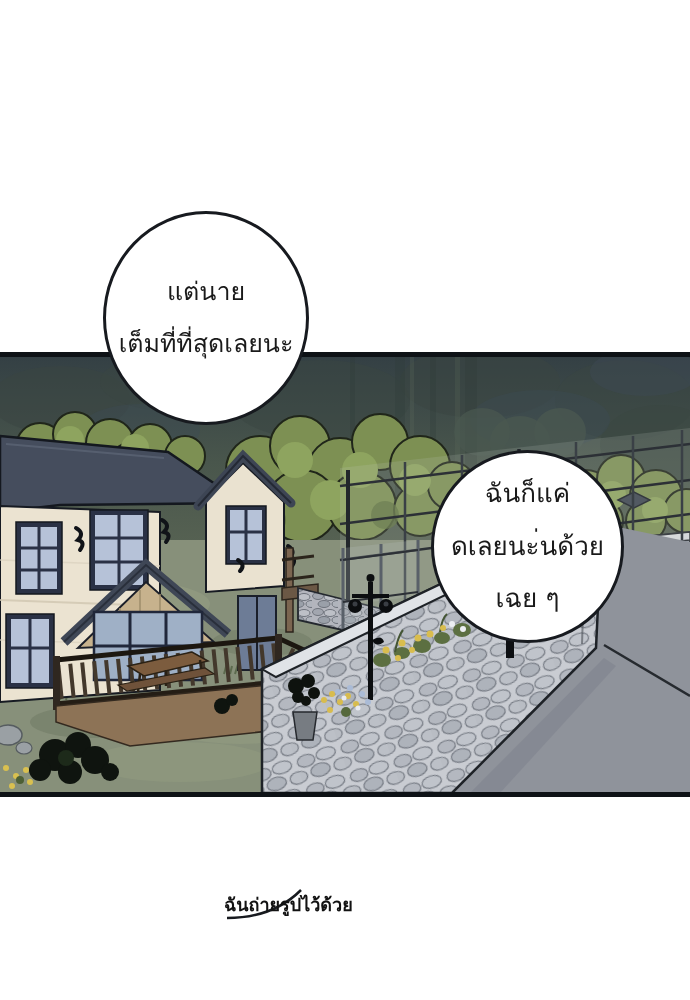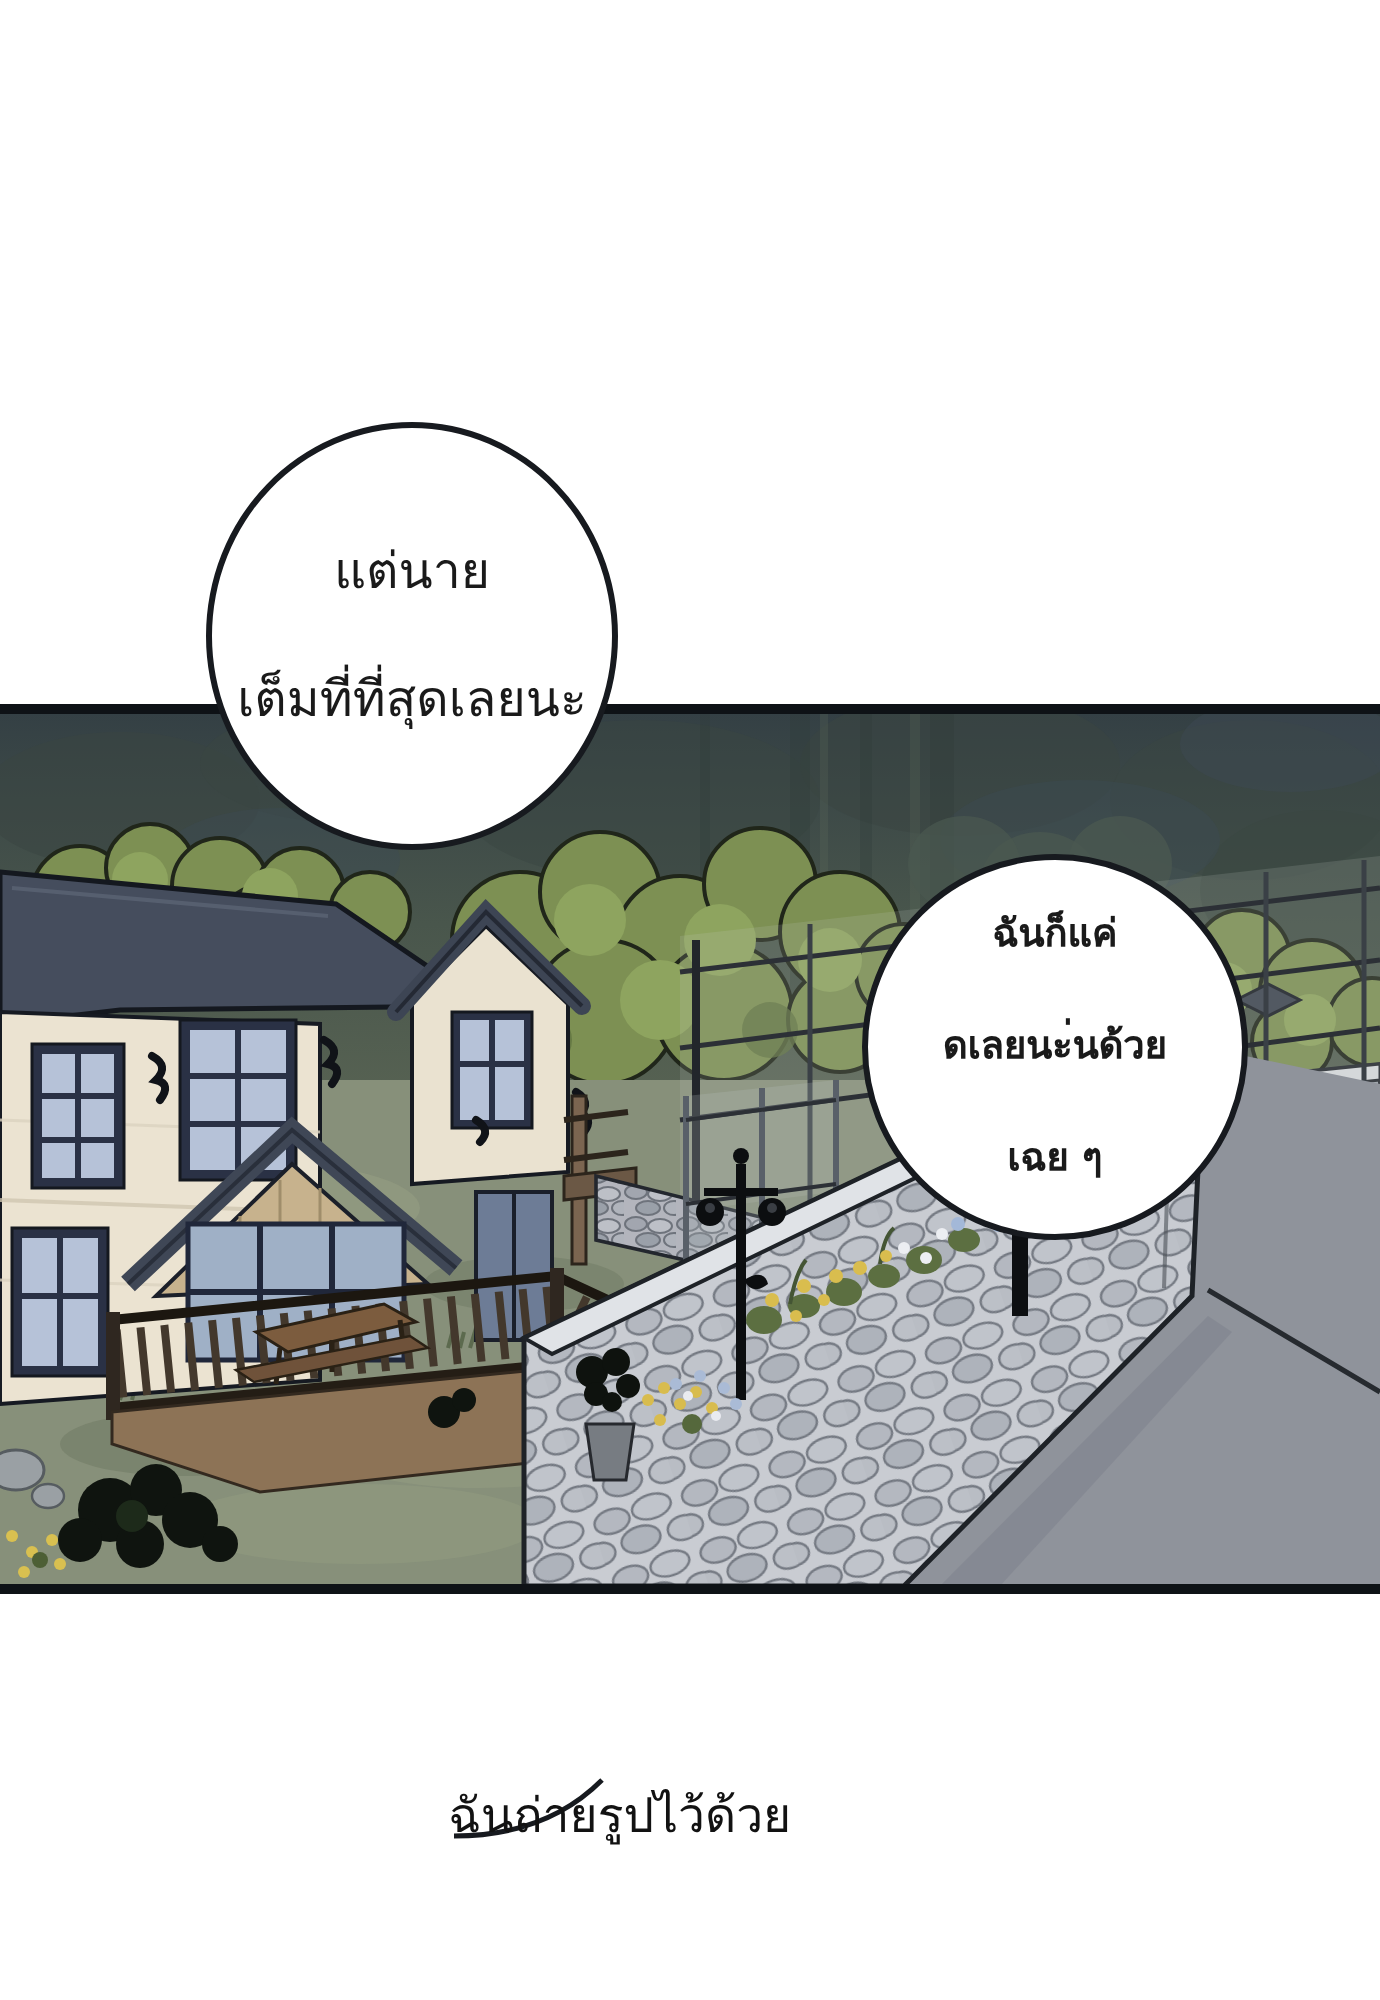--- a/index.html
+++ b/index.html
@@ -4,28 +4,28 @@
 <style>
   html,body{margin:0;padding:0;background:#ffffff;}
   .page{
     position:relative;width:690px;height:1000px;background:#ffffff;
     overflow:hidden;font-family:"DejaVu Sans",sans-serif;
   }
   .scene{position:absolute;left:0;top:352px;z-index:1;display:block;}
   .bubble{
     position:absolute;background:#ffffff;border:3px solid #171a1f;border-radius:50%;
     display:flex;flex-direction:column;align-items:center;justify-content:center;
-    z-index:3;gap:31px;text-align:center;
+    z-index:3;gap:19px;text-align:center;
   }
   .bubble span{white-space:nowrap;line-height:1.3;color:#1a1a1a;display:block;}
   #bubble-1{left:103px;top:211px;width:200px;height:208px;font-size:25px;}
-  #bubble-2{left:431px;top:427px;width:187px;height:187px;font-size:19px;font-weight:bold;}
+  #bubble-2{left:431px;top:450px;width:187px;height:187px;font-size:26px;}
   #bubble-3{left:106px;top:710px;width:220px;height:219px;font-size:26px;}
   .caption{
-    position:absolute;left:224px;top:893px;z-index:3;font-size:24px;font-weight:normal;
+    position:absolute;left:224px;top:893px;z-index:3;font-size:18px;font-weight:bold;
     color:#121212;white-space:nowrap;line-height:1.3;
   }
   .tail-svg{position:absolute;left:215px;top:878px;z-index:2;}
 </style>
 </head>
 <body>
 
 <div class="page">
 
   <svg class="scene" width="690" height="445" viewBox="0 352 690 445">

